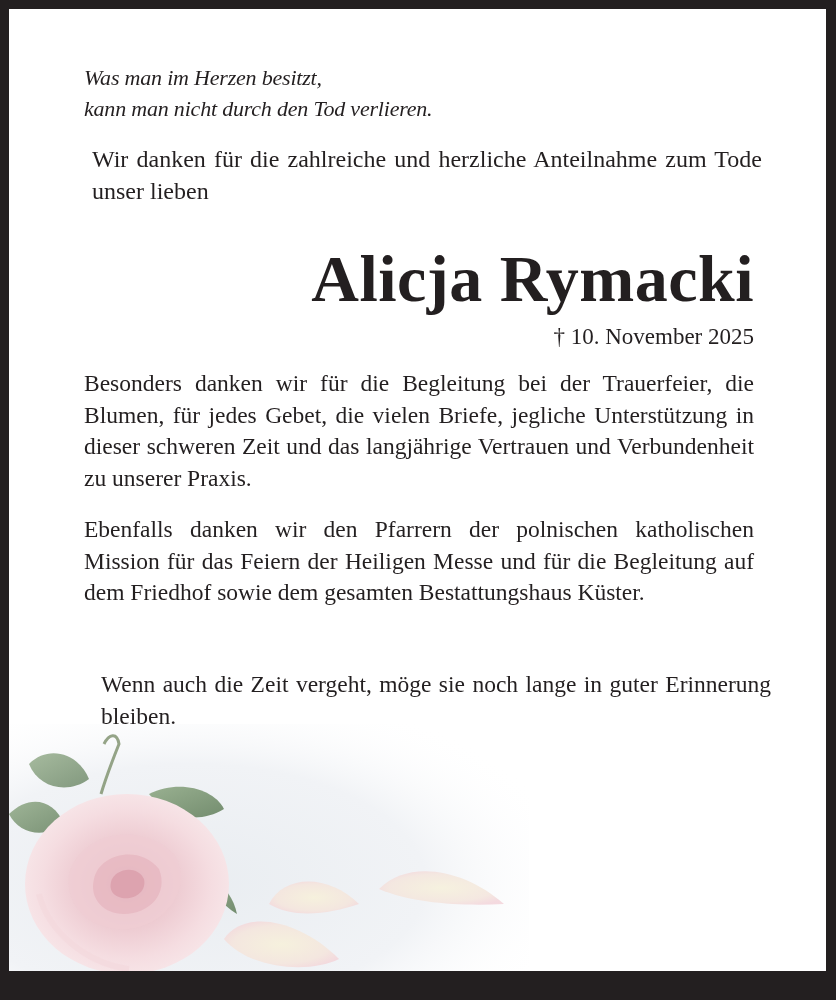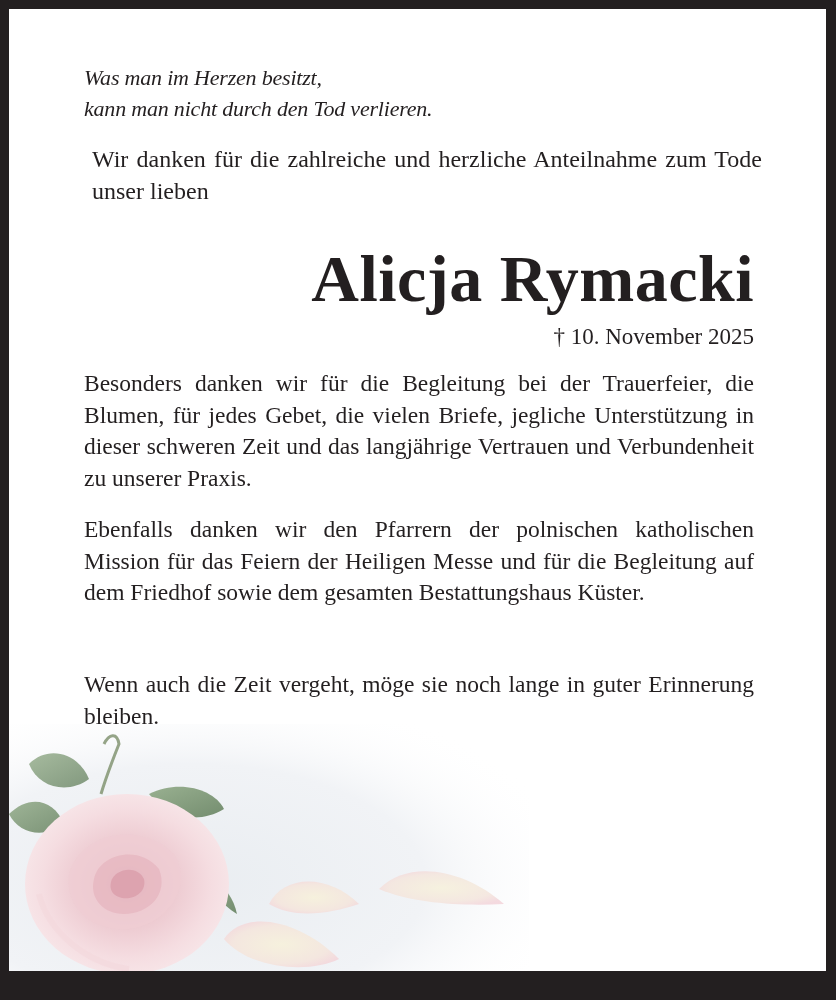--- a/index.html
+++ b/index.html
@@ -62,21 +62,21 @@
       left: 0;
       width: 670px;
       font-size: 23.5px;
       line-height: 31.5px;
       text-align: justify;
       text-align-last: left;
     }
     .p1 { top: 359px; }
     .p2 { top: 505px; font-family: Liberation Serif, serif; }
     .p3 { top: 660px; }
-    .p3 { z-index: 3; }
+    .p3 { z-index: 3; margin-left: 17px; }
     .rose-art {
       position: absolute;
       left: 0; top: 715px;
       width: 520px; height: 266px;
       z-index: 1;
     }
     .signatures {
       position: absolute;
       left: 465px; top: 805px;
       z-index: 3;

